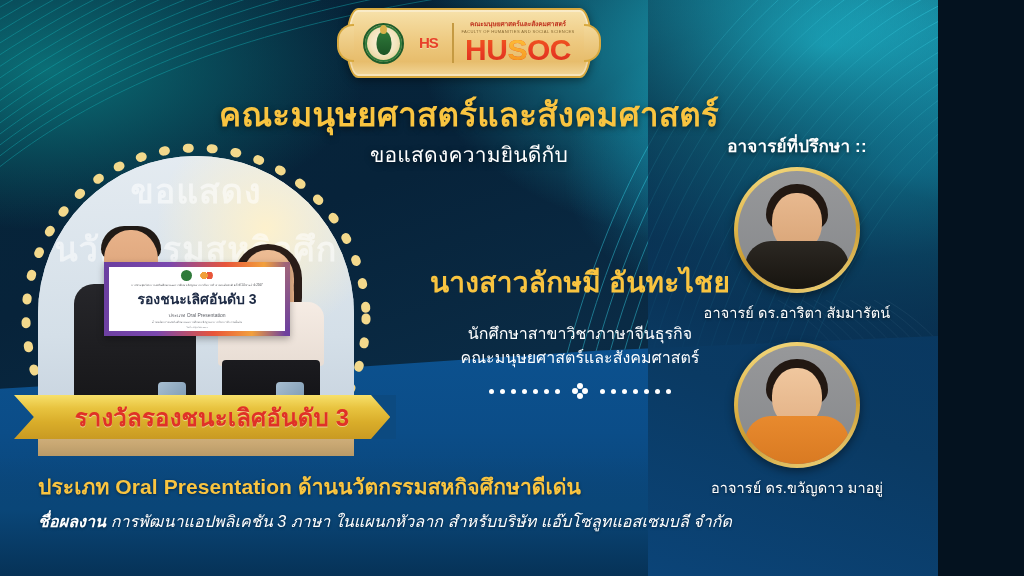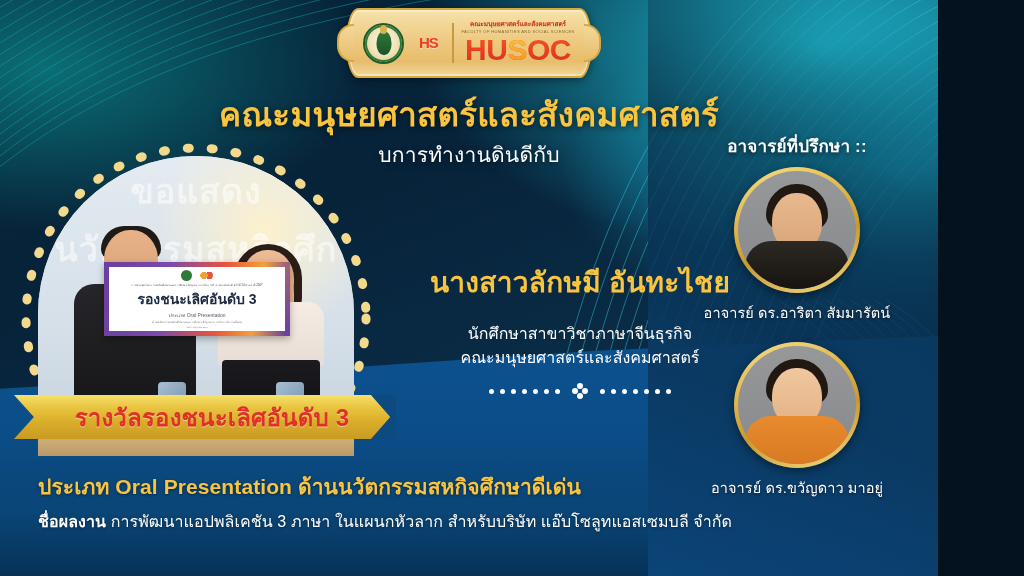--- a/index.html
+++ b/index.html
@@ -204,20 +204,21 @@
   .a2 .p-body{background:linear-gradient(180deg,#e88a2e 0%,#d97a22 100%);}
 
   
   .line-type{
     position:absolute;left:38px;top:470px;font-size:21px;font-weight:bold;color:#f9c440;
     letter-spacing:.1px;text-shadow:0 1px 3px rgba(0,0,0,.45);
   }
   .line-work{
     position:absolute;left:38px;top:509px;font-size:16px;color:#ffffff;letter-spacing:.1px;
     text-shadow:0 1px 3px rgba(0,0,0,.4);
+    font-style:italic;
   }
   .line-work b{font-weight:bold;}
 </style>
 </head>
 <body>
 
 <div class="stage">
 
   <div class="waves">
     <svg class="wtop-left" width="700" height="470" viewBox="0 0 700 470">
@@ -291,21 +292,21 @@
     <div class="hs-mark">HS</div>
     <div class="vbar"></div>
     <div class="logotext">
       <div class="thname">คณะมนุษยศาสตร์และสังคมศาสตร์</div>
       <div class="enname">FACULTY OF HUMANITIES AND SOCIAL SCIENCES</div>
       <div class="husoc"><span>HU</span><span class="s">S</span><span>OC</span></div>
     </div>
   </div>
 
   <div class="facname">คณะมนุษยศาสตร์และสังคมศาสตร์</div>
-  <div class="congrat">บการทำงานดินดีกับ</div>
+  <div class="congrat">ขอแสดงความยินดีกับ</div>
 
   <div class="photowrap">
     <svg class="dotring" width="360" height="300" viewBox="0 0 360 300">
       <circle cx="180" cy="180" r="170" fill="none" stroke="#f3d98c" stroke-width="9" stroke-linecap="round" stroke-dasharray="2 22"></circle>
     </svg>
     <div class="photocircle">
       <div class="bgwhiteboard"></div>
       <div class="ghosttext gt1">ขอแสดง</div>
       <div class="ghosttext gt2">นวัตกรรมสหกิจศึก</div>
 

